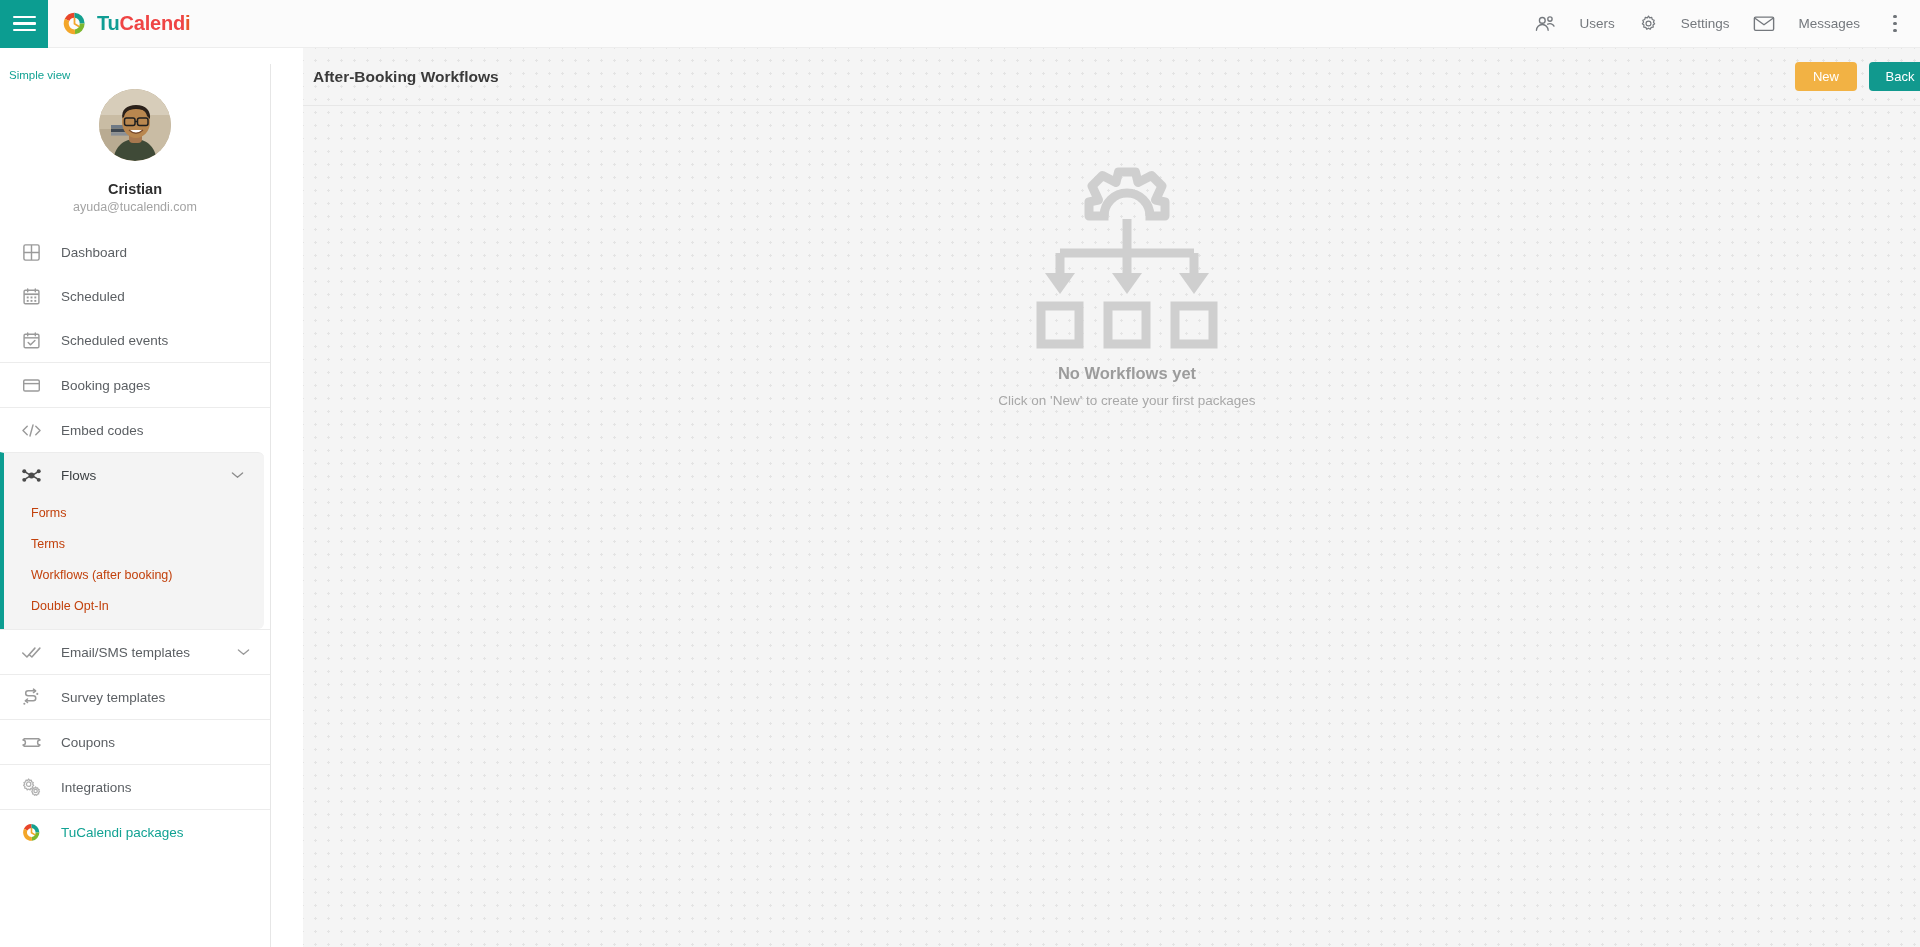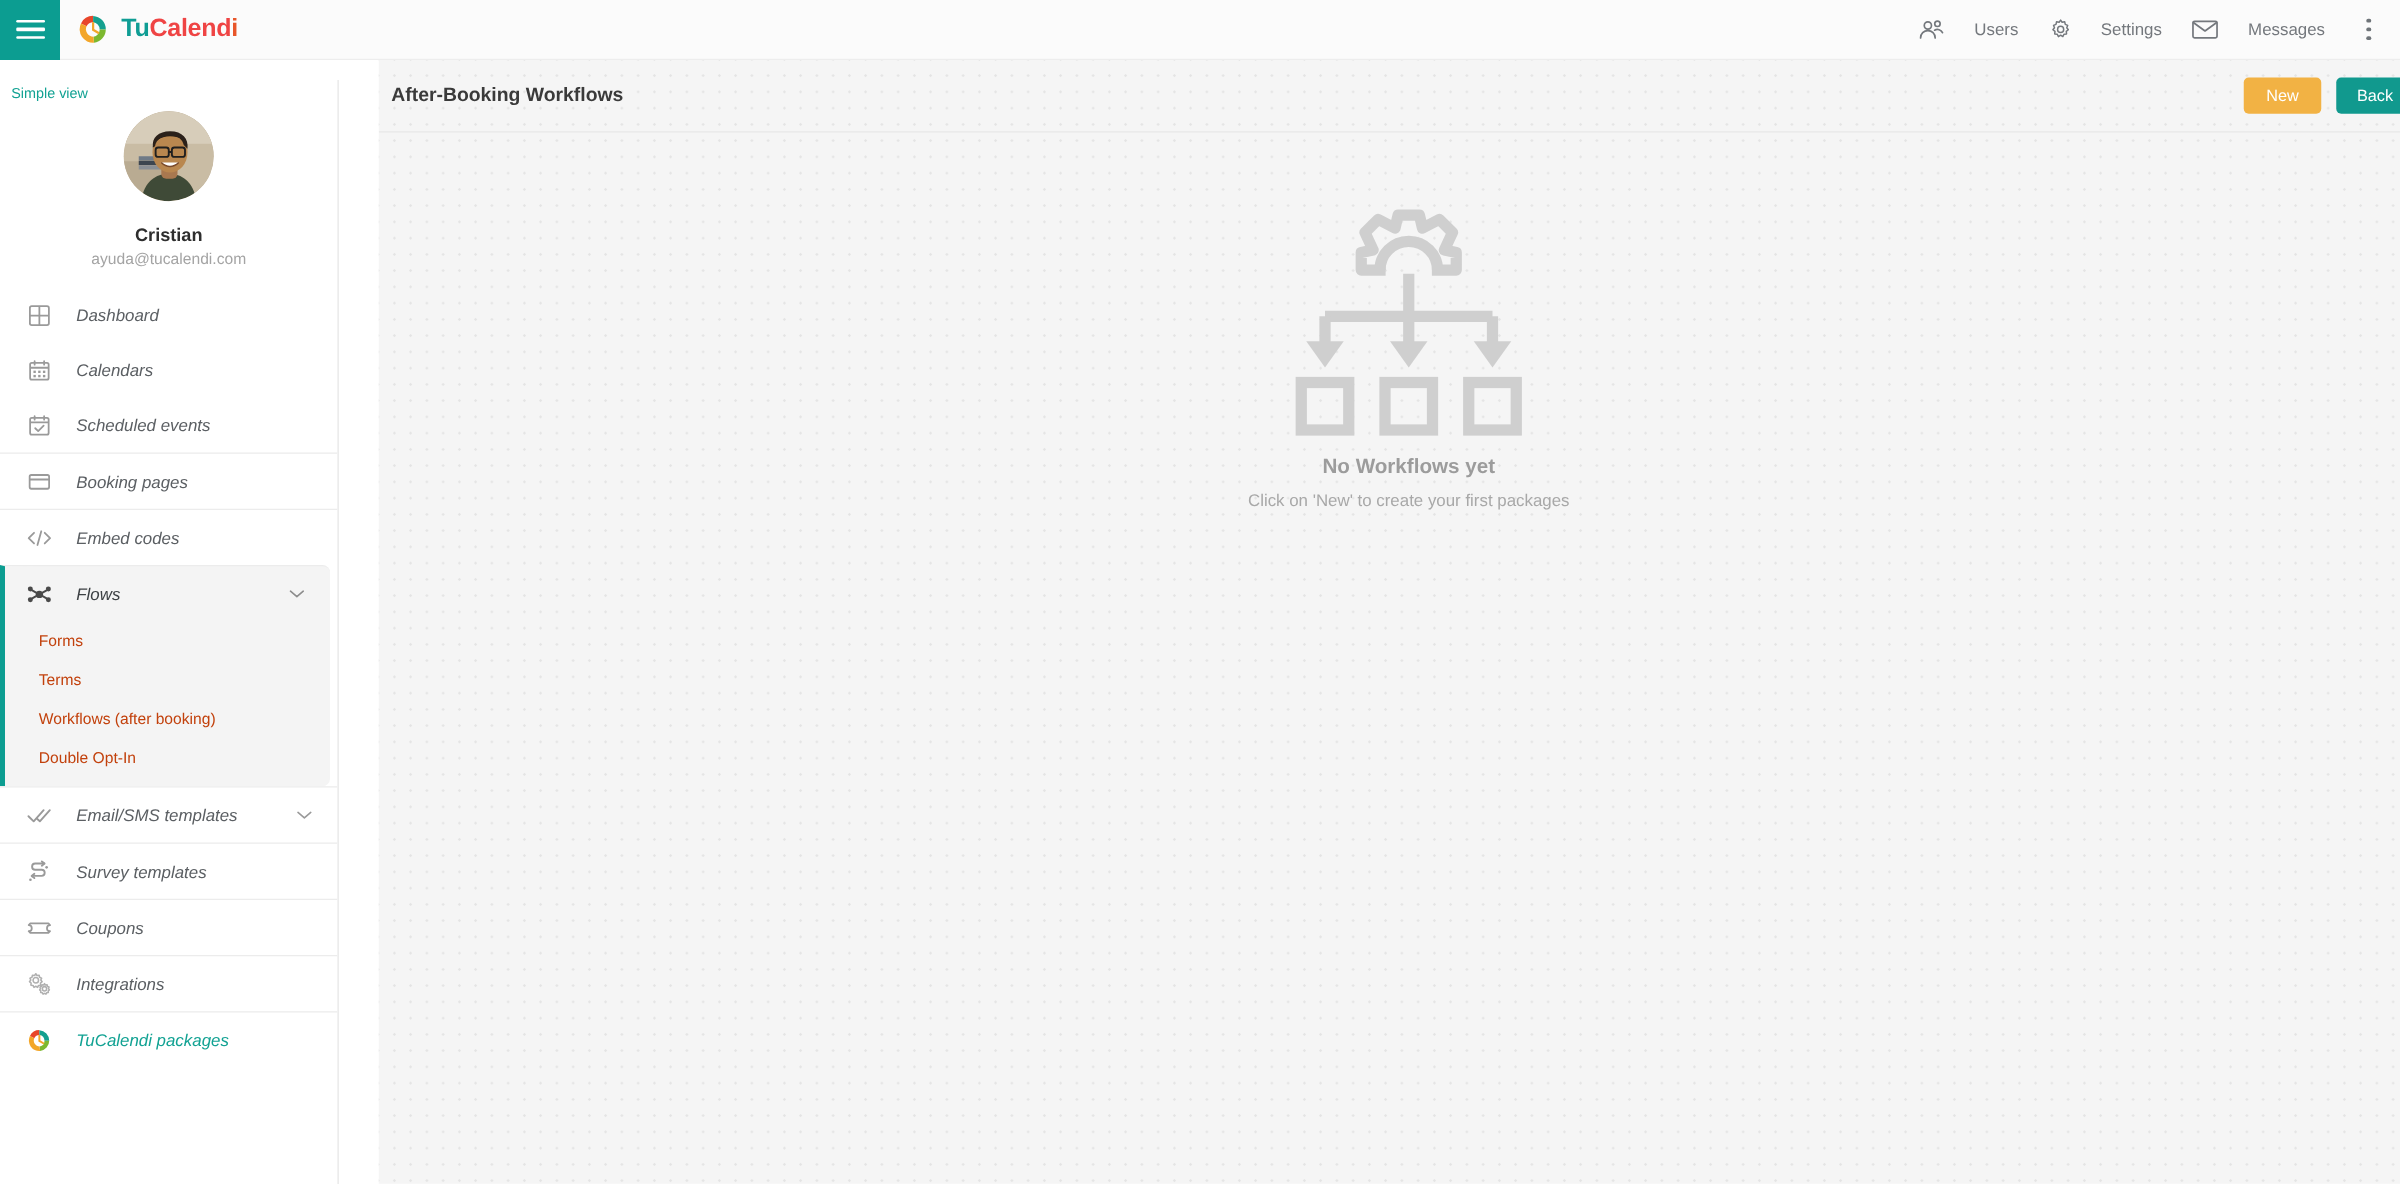--- a/index.html
+++ b/index.html
@@ -94,21 +94,20 @@
   }
 
   .nav { display: block; }
   .nav-group { border-top: 1px solid #ececec; }
   .nav-group:first-child { border-top: none; }
   .nav-item {
     display: flex; align-items: center;
     height: 44px; padding-left: 18px;
     cursor: pointer; color: #5b5f63; font-size: 13.5px;
     position: relative;
-    font-style: italic;
   }
   .nav-item .ico {
     width: 26px; display: flex; align-items: center;
     justify-content: center; margin-right: 17px;
     flex: 0 0 auto; color: #9a9a9a;
   }
   .nav-item .ico svg { display: block; }
   .nav-item .lbl { white-space: nowrap; }
   .chev {
     margin-left: auto; margin-right: 20px;
@@ -298,21 +297,21 @@
             <g fill="#9a9a9a" stroke="none">
               <rect x="5" y="10" width="2" height="2"></rect>
                 <rect x="9" y="10" width="2" height="2"></rect>
                 <rect x="13" y="10" width="2" height="2"></rect>
               <rect x="5" y="13.6" width="2" height="2"></rect>
                 <rect x="9" y="13.6" width="2" height="2"></rect>
                 <rect x="13" y="13.6" width="2" height="2"></rect>
             </g>
           </svg>
         </span>
-        <span class="lbl">Calendars</span>
+        <span class="lbl">Scheduled</span>
       </div>
       <div class="nav-item">
         <span class="ico">
           <svg width="19" height="19" viewBox="0 0 20 20" fill="none" stroke="#9a9a9a" stroke-width="1.5">
             <rect x="2.2" y="3.4" width="15.6" height="14.2" rx="1.4"></rect>
             <path d="M2.2 7.2 H17.8"></path>
             <path d="M6 2 V5 M14 2 V5" stroke-linecap="round"></path>
             <path d="M6.5 12.2 L9 14.6 L13.6 10" stroke-linecap="round" stroke-linejoin="round"></path>
           </svg>
         </span>

